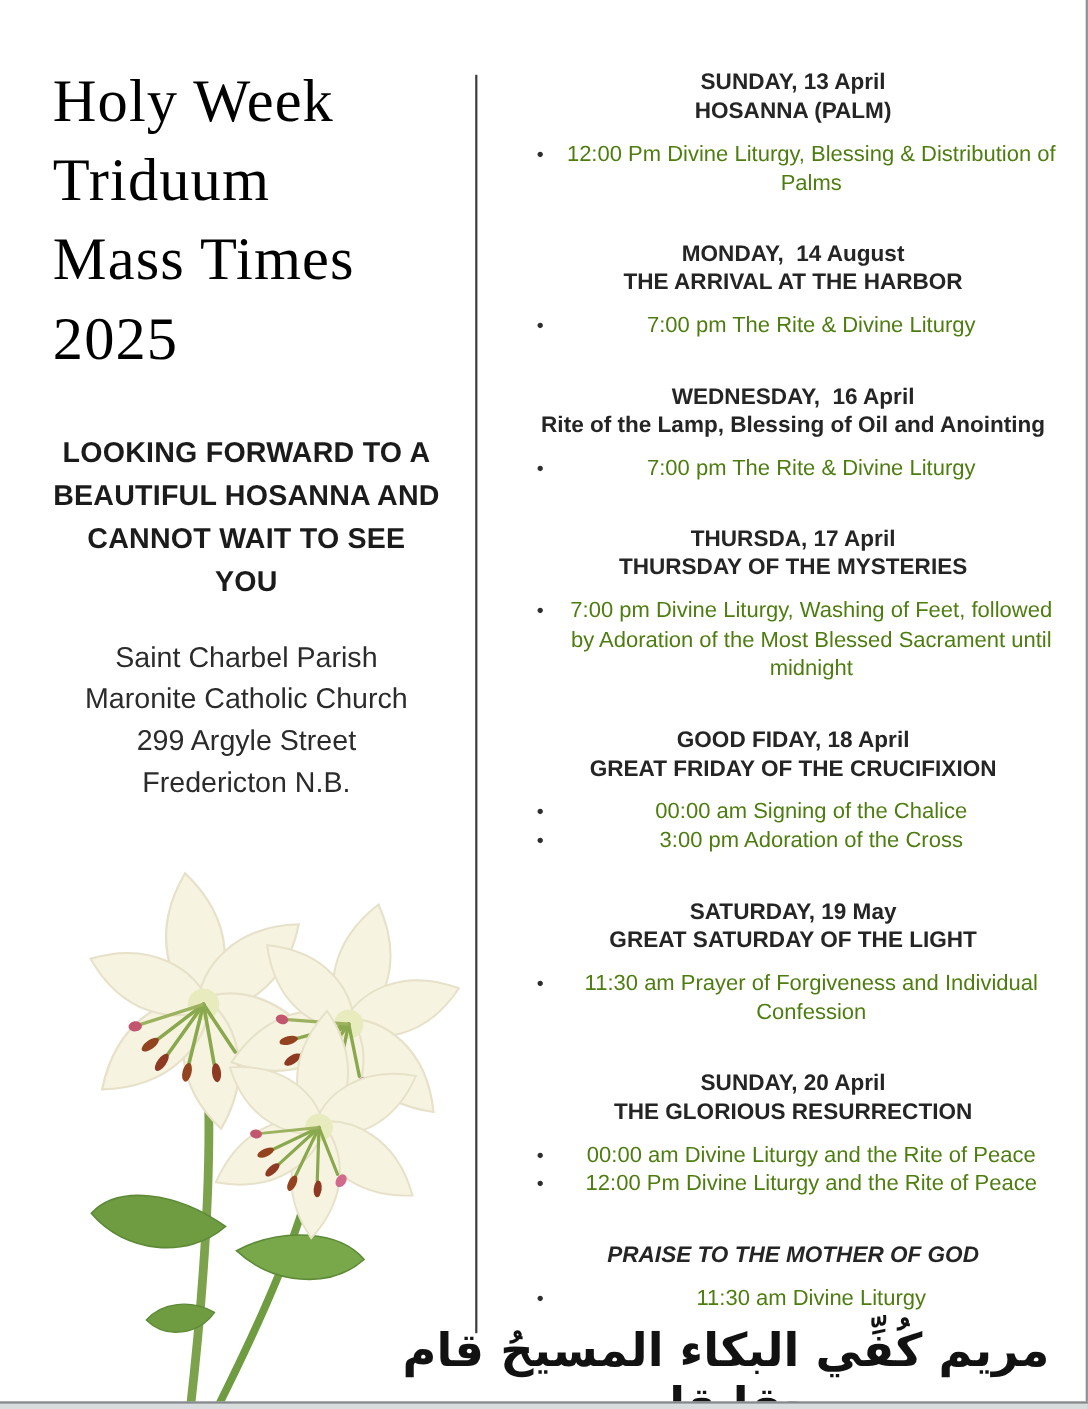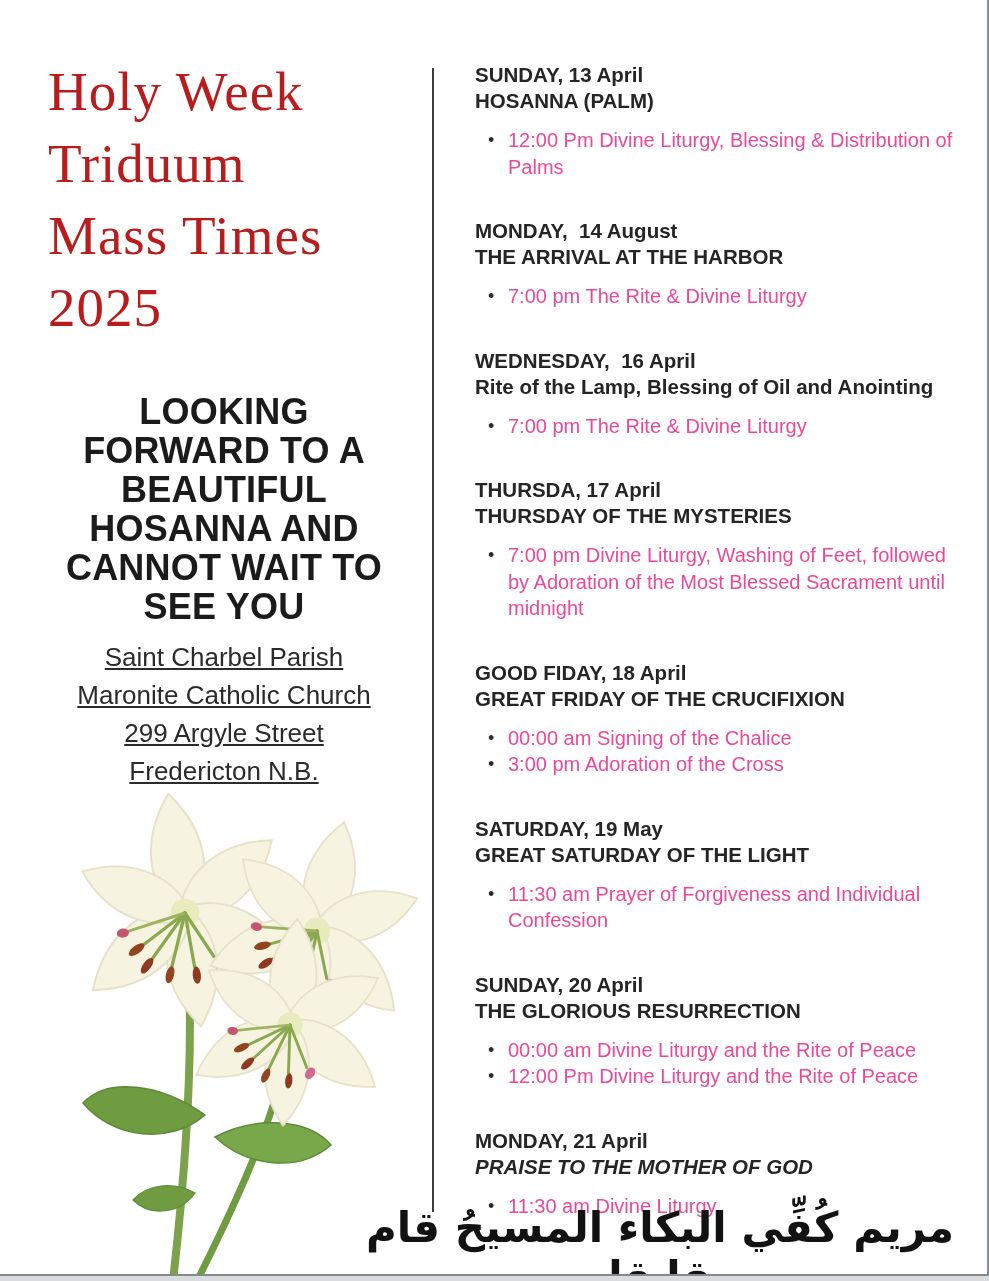--- a/index.html
+++ b/index.html
@@ -2,34 +2,34 @@
 <html><head>
 <meta charset="utf-8">
 <style>
   html,body{margin:0;padding:0;background:#ffffff;}
   .page{
     position:relative;width:989px;height:1281px;background:#ffffff;overflow:hidden;
     font-family:"Liberation Sans",sans-serif;color:#222;
   }
   
   .left-col{position:absolute;left:48px;top:56px;width:352px;}
-  .main-title{font-family:"Liberation Serif",serif;font-weight:400;color:#b91c1c;
+  .main-title{font-family:"Liberation Serif",serif;font-weight:400;color:#000000;
     font-size:55px;line-height:72px;letter-spacing:1px;}
-  .intro{margin-top:48px;font-weight:700;font-size:36px;line-height:39px;
+  .intro{margin-top:48px;font-weight:700;font-size:26px;line-height:39px;
     text-align:center;color:#1b1b1b;letter-spacing:.2px;}
-  .address{margin-top:12px;font-size:26px;line-height:38px;text-align:center;color:#2b2b2b;text-decoration:underline;}
+  .address{margin-top:30px;font-size:26px;line-height:38px;text-align:center;color:#2b2b2b;}
   
   .divider{position:absolute;left:432px;top:68px;width:2px;height:1144px;background:#3c3c3c;}
   
   .right-col{position:absolute;left:475px;top:62px;width:492px;}
-  .sched{margin:0 0 38px 0;}
+  .sched{margin:0 0 38px 0;text-align:center;}
   .sched h3,.sched h4{margin:0;font-size:20.5px;line-height:26px;font-weight:700;color:#252525;white-space:pre-wrap;}
   .sched h4.italic{font-style:italic;}
   .sched ul{list-style:none;margin:13px 0 0 0;padding:0 0 0 33px;}
-  .sched li{position:relative;font-size:20px;line-height:26.5px;color:#ec4899;}
+  .sched li{position:relative;font-size:20px;line-height:26.5px;color:#4d7c0f;}
   .sched li::before{content:"•";position:absolute;left:-20px;top:0;font-size:18px;color:#2e2e2e;}
   .gap-before{margin-top:24px;}
   
   .footer-ar{position:absolute;left:330px;top:1203px;width:660px;text-align:center;
     direction:rtl;font-family:"DejaVu Sans",sans-serif;font-weight:700;font-size:42px;color:#121212;}
   
   .right-edge{position:absolute;right:0;top:0;width:2px;height:100%;background:#8a8e91;}
   .bottom-band{position:absolute;left:0;bottom:0;width:100%;height:7px;background:#d9dcdd;
     border-top:2px solid #85898c;box-sizing:border-box;}
   
@@ -162,21 +162,20 @@
     <section class="sched">
       <h3>SUNDAY, 20 April</h3>
       <h4>THE GLORIOUS RESURRECTION</h4>
       <ul>
         <li>00:00 am Divine Liturgy and the Rite of Peace</li>
         <li>12:00 Pm Divine Liturgy and the Rite of Peace</li>
       </ul>
     </section>
 
     <section class="sched gap-before">
-      <h3>MONDAY, 21 April</h3>
       <h4 class="italic">PRAISE TO THE MOTHER OF GOD</h4>
       <ul>
         <li>11:30 am Divine Liturgy</li>
       </ul>
     </section>
 
   </div>
 
   <div class="footer-ar">مريم كُفِّي البكاء المسيحُ  قام حقا قام</div>
 

